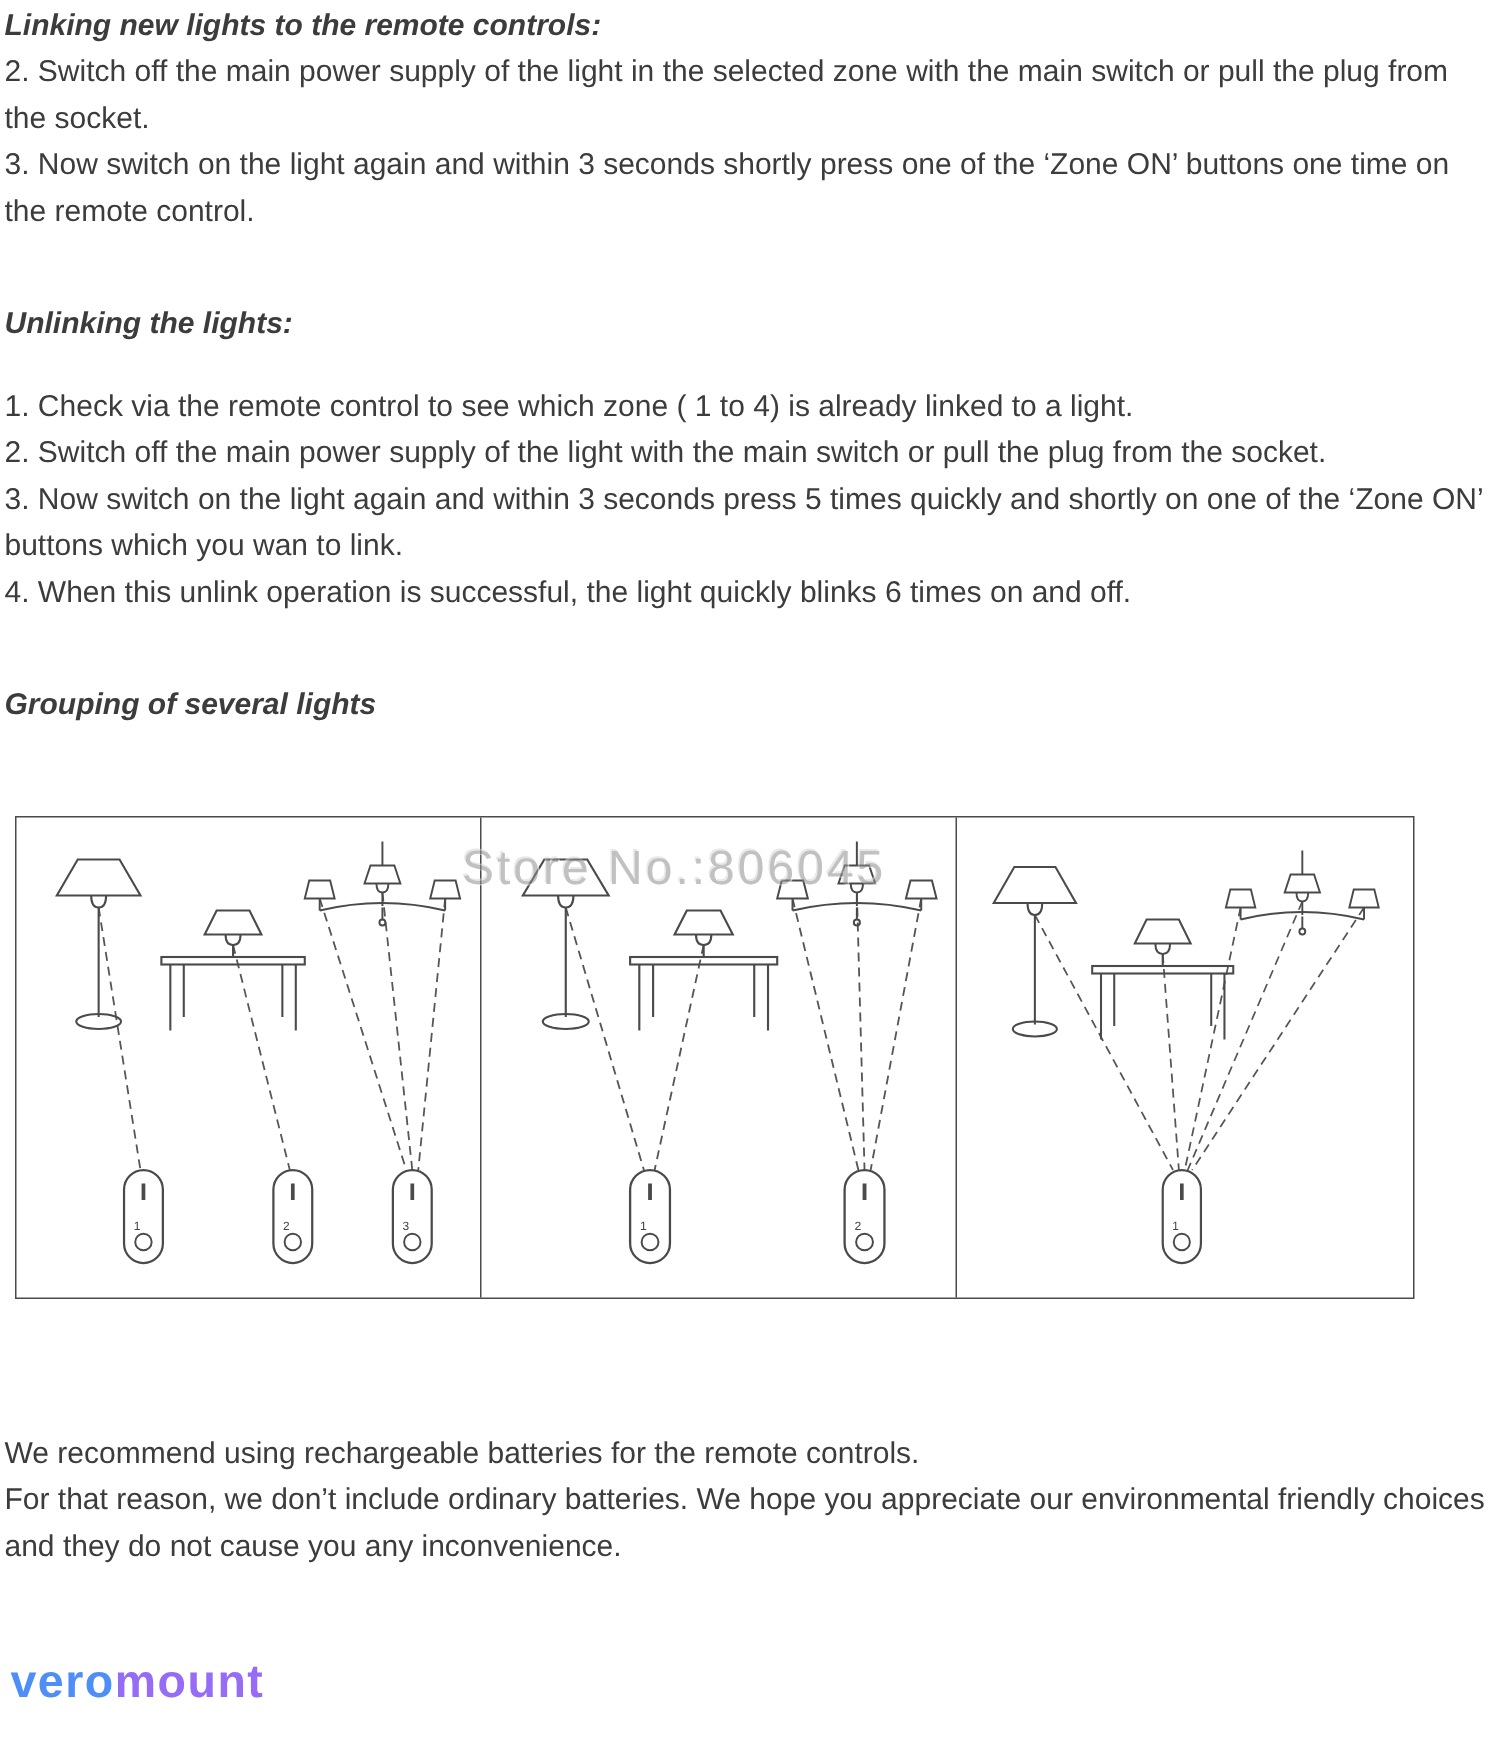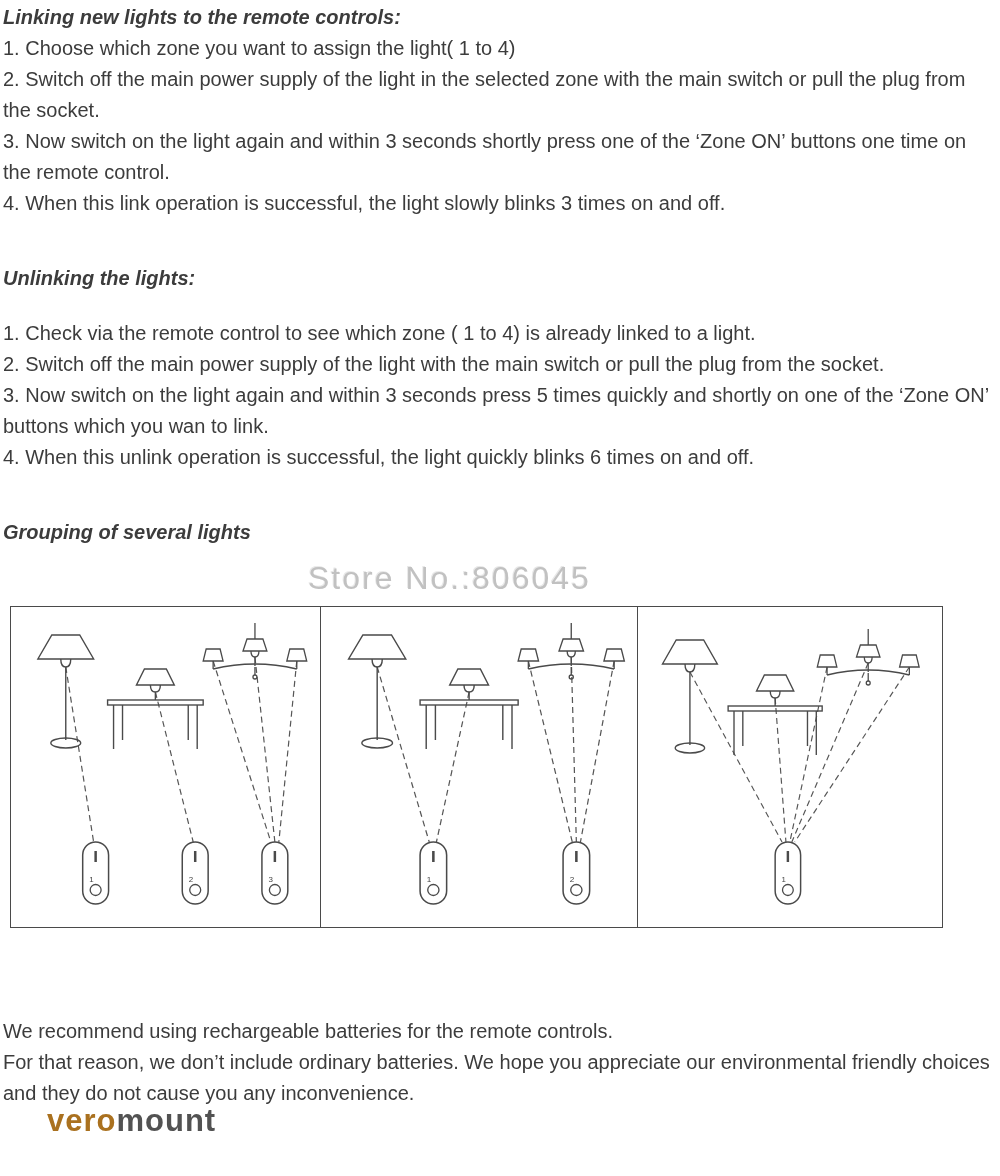--- a/index.html
+++ b/index.html
@@ -32,22 +32,22 @@
     font-size:32px; letter-spacing:2px; white-space:nowrap;
     color:#8f8f8f; opacity:.55;
     text-shadow:1px 1px 0 #ffffff, -1px -1px 0 #d6d6d6;
     pointer-events:none;
   }
   .wm-brand {
     position:absolute; left:7px; top:1103px; z-index:3;
     font-size:31px; font-weight:bold; letter-spacing:1px; opacity:.9;
     pointer-events:none;
   }
-  .wm-brand .p1 { color:#a16207;margin-left:40px; }
-  .wm-brand .p2 { color:#404040; }
+  .wm-brand .p1 { color:#3b82f6; }
+  .wm-brand .p2 { color:#8b5cf6; }
 </style>
 </head>
 <body>
 
 <svg width="0" height="0" style="position:absolute" aria-hidden="true">
   <defs>
     <g id="floor-lamp" fill="none" stroke="#4a4a4a" stroke-width="1.4">
       <path d="M14 0 H42 L56 24 H0 Z"></path>
       <path d="M23 24 q0 8 5 8 q5 0 5 -8"></path>
       <line x1="28" y1="32" x2="28" y2="105"></line>
@@ -80,24 +80,22 @@
       <rect x="0" y="0" width="26" height="62" rx="13" fill="#fff"></rect>
       <line x1="13" y1="9" x2="13" y2="20" stroke-width="2.5"></line>
       <circle cx="13" cy="48" r="5.5" stroke-width="1.3"></circle>
     </g>
   </defs>
 </svg>
 
 <div class="page">
 
   <h2 class="heading">Linking new lights to the remote controls:</h2>
-  <p class="line">1. Choose which zone you want to assign the light( 1 to 4)</p>
   <p class="line">2. Switch off the main power supply of the light in the selected zone with the main switch or pull the plug from the socket.</p>
   <p class="line">3. Now switch on the light again and within 3 seconds shortly press one of the ‘Zone ON’ buttons one time on the remote control.</p>
-  <p class="line">4. When this link operation is successful, the light slowly blinks 3 times on and off.</p>
 
   <h2 class="heading mt-unlink">Unlinking the lights:</h2>
   <p class="line mt-items">1. Check via the remote control to see which zone ( 1 to 4) is already linked to a light.</p>
   <p class="line">2. Switch off the main power supply of the light with the main switch or pull the plug from the socket.</p>
   <p class="line">3. Now switch on the light again and within 3 seconds press 5 times quickly and shortly on one of the ‘Zone ON’ buttons which you wan to link.</p>
   <p class="line">4. When this unlink operation is successful, the light quickly blinks 6 times on and off.</p>
 
   <h2 class="heading mt-group">Grouping of several lights</h2>
 
   <div class="diagram">

